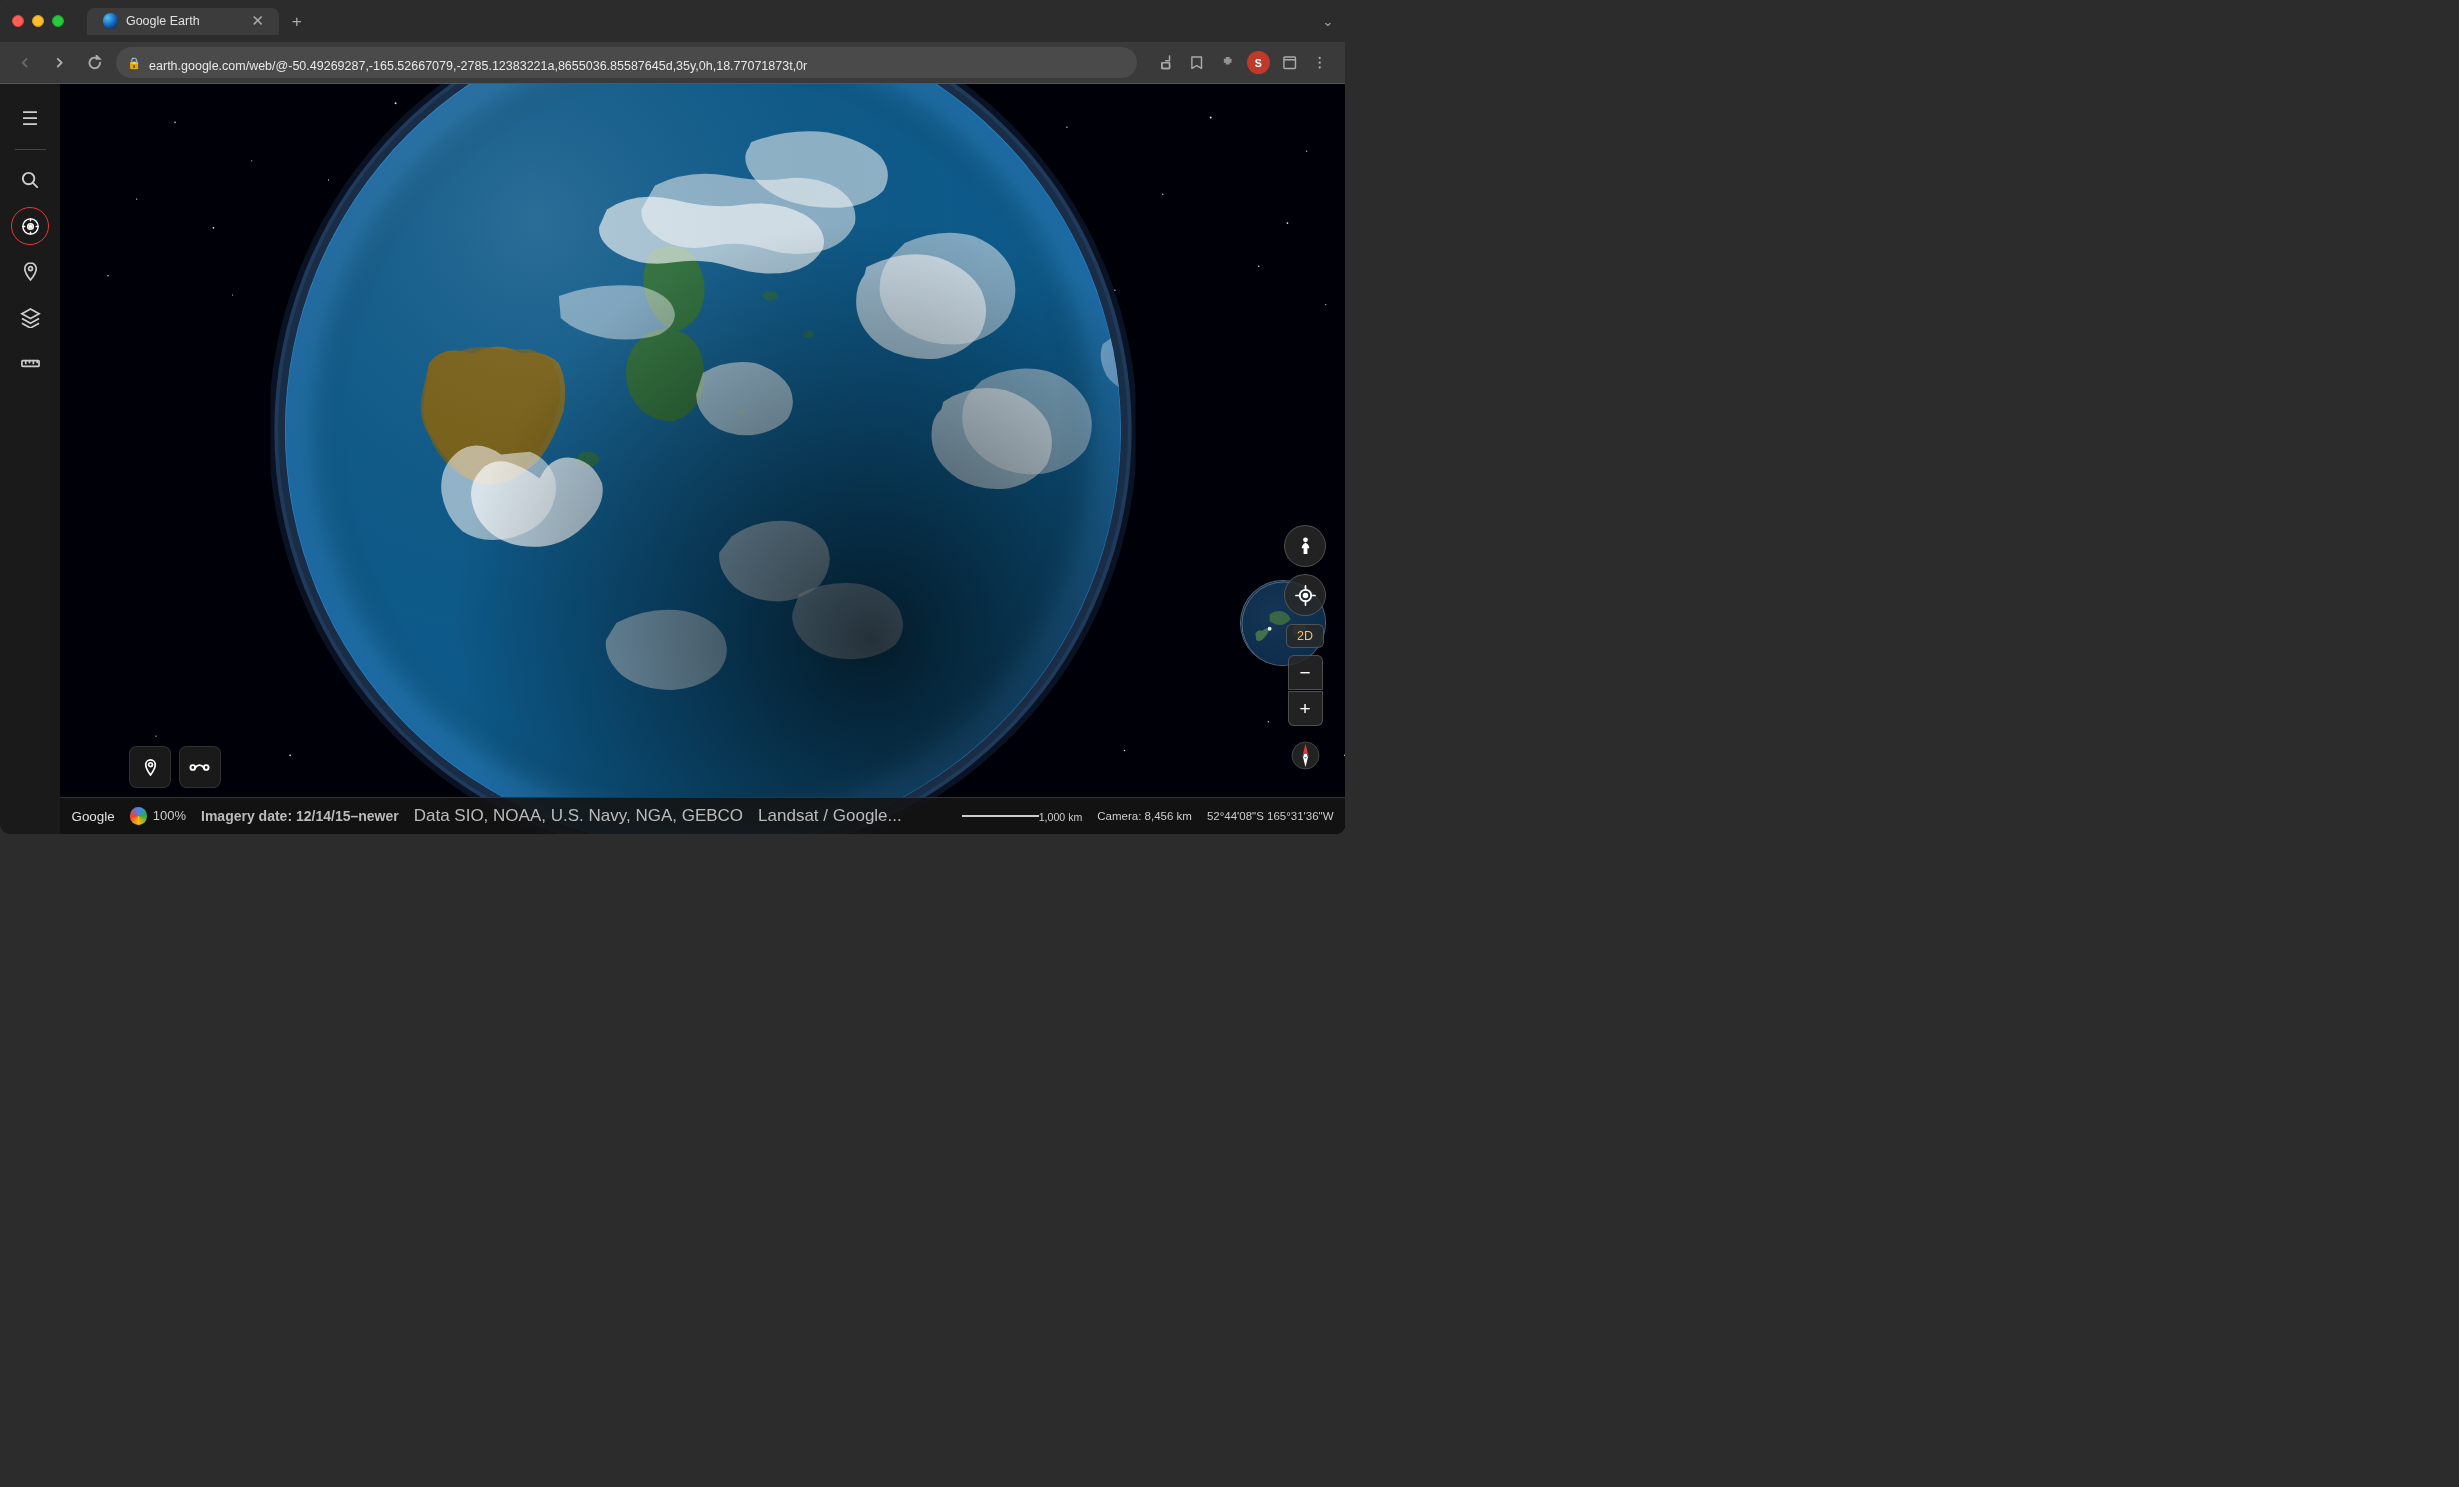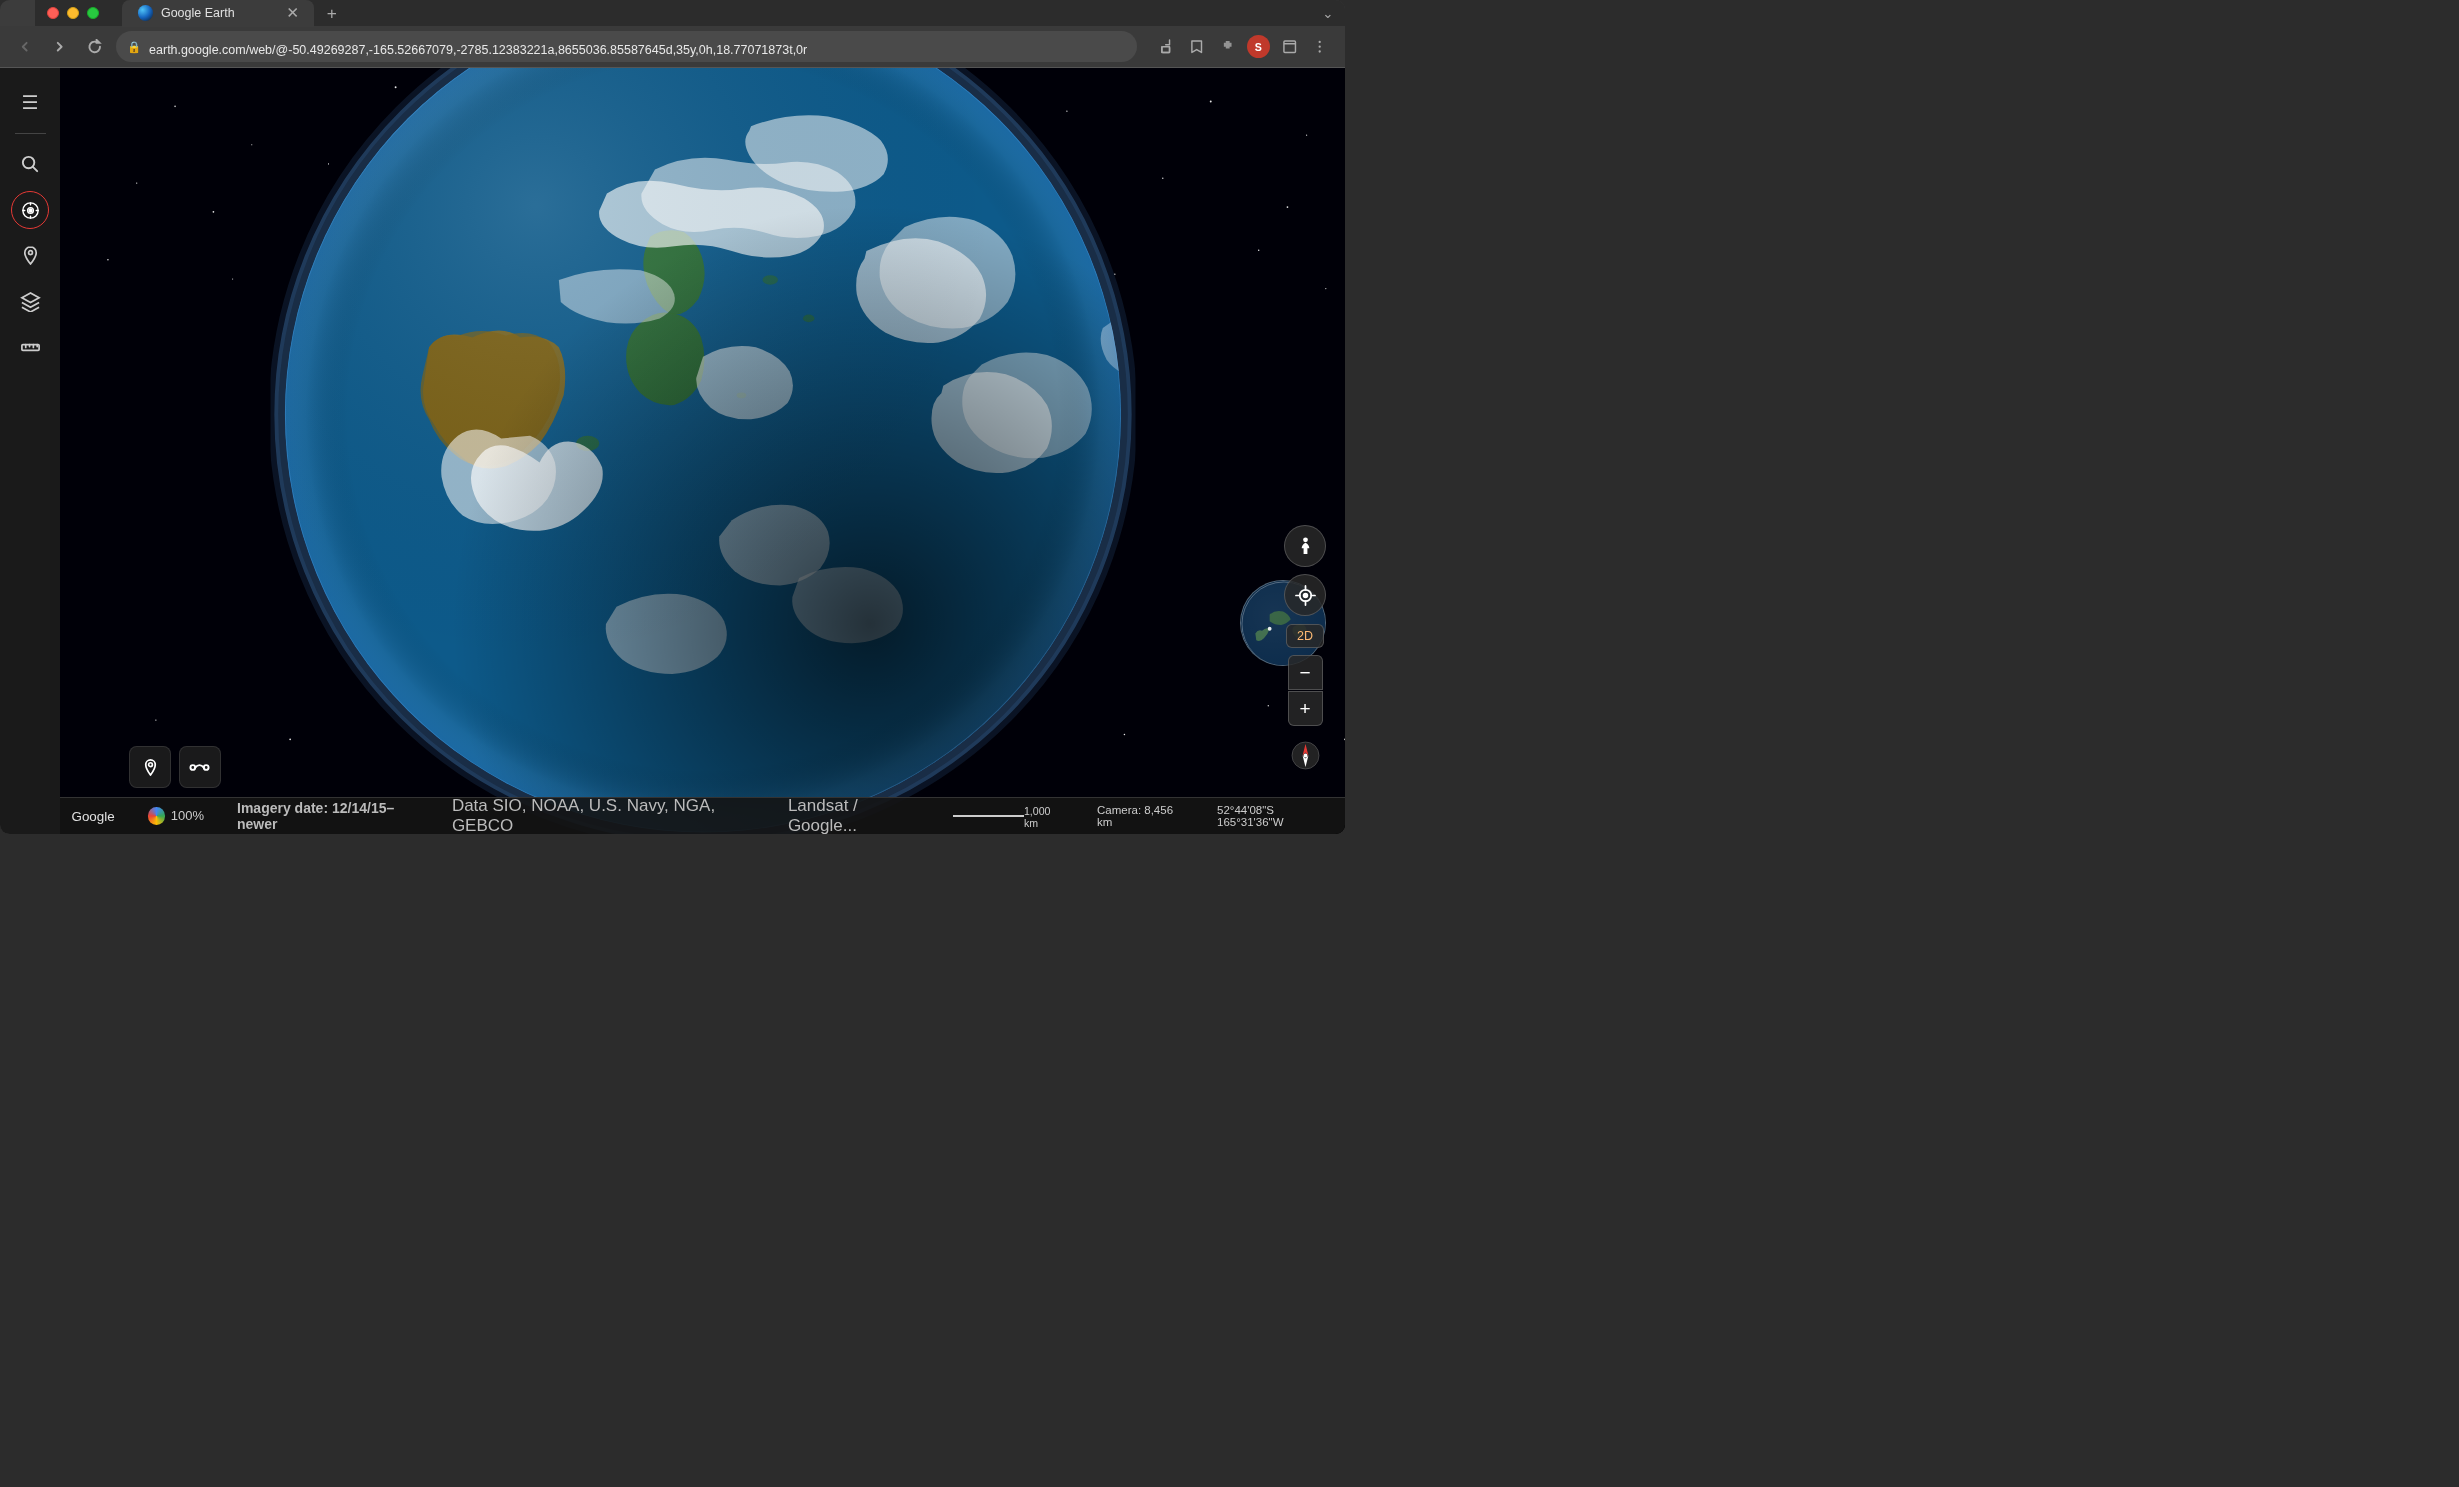--- a/index.html
+++ b/index.html
@@ -1,20 +1,20 @@
 <!DOCTYPE html>
 <html><head>
   <meta charset="utf-8">
   <style>
     * { margin: 0; padding: 0; box-sizing: border-box; }
     body { width: 1345px; height: 834px; overflow: hidden; font-family: -apple-system, BlinkMacSystemFont, 'Segoe UI', sans-serif; background: #2c2c2c; }
 
     
     .browser-window { width: 100%; height: 100%; display: flex; flex-direction: column; background: #3c3c3c; border-radius: 9.6px; overflow: hidden; }
-    .title-bar { height: 26px; background: #2c2c2c; display: flex; align-items: center; padding: 0 11.5px; gap: 7.7px; position: relative; margin-left: 35px; }
+    .title-bar { height: 42px; background: #2c2c2c; display: flex; align-items: center; padding: 0 11.5px; gap: 7.7px; position: relative; }
     .traffic-lights { display: flex; gap: 7.7px; align-items: center; }
     .tl { width: 12.5px; height: 12.5px; border-radius: 50%; }
     .tl-red { background: #ff5f57; border: 1px solid #e0443e; }
     .tl-yellow { background: #febc2e; border: 1px solid #d4a017; }
     .tl-green { background: #28c840; border: 1px solid #1aab29; }
     .tab-bar { display: flex; align-items: center; margin-left: 15.4px; flex: 1; }
     .tab { background: #3c3c3c; border-radius: 7.7px 7.7px 0 0; padding: 5.8px 15.4px; display: flex; align-items: center; gap: 7.7px; color: #e0e0e0; font-size: 12.5px; min-width: 192px; }
     .tab-favicon { width: 15.4px; height: 15.4px; border-radius: 50%; background: radial-gradient(circle at 30% 30%, #4fc3f7, #1565c0, #0a1628); flex-shrink: 0; }
     .tab-title { flex: 1; white-space: nowrap; overflow: hidden; text-overflow: ellipsis; }
     .tab-close { color: #aaa; font-size: 15.4px; cursor: pointer; line-height: 1; }
@@ -44,21 +44,21 @@
     
     .map-area { flex: 1; position: relative; background: #000; overflow: hidden; }
 
     
     .earth-container { position: absolute; inset: 0; display: flex; align-items: center; justify-content: center; background: radial-gradient(ellipse at 50% 50%, #0a0a1a 0%, #000000 100%); }
 
     
     .stars { position: absolute; inset: 0; }
 
     
-    .status-bar { position: absolute; bottom: 0; left: 0; right: 0; height: 37px; background: rgba(20,20,20,0.9); display: flex; align-items: center; padding: 0 11.5px; gap: 33px; z-index: 10; border-top: 1px solid #333; }
+    .status-bar { position: absolute; bottom: 0; left: 0; right: 0; height: 37px; background: rgba(20,20,20,0.9); display: flex; align-items: center; padding: 0 11.5px; gap: 15px; z-index: 10; border-top: 1px solid #333; }
     .status-google { color: #e0e0e0; font-size: 13.4px; font-weight: 500; }
     .status-loading { display: flex; align-items: center; gap: 5.8px; }
     .status-spinner { width: 17.3px; height: 17.3px; border-radius: 50%; background: conic-gradient(from 0deg, #4285f4, #34a853, #fbbc05, #ea4335, #4285f4); }
     .status-percent { color: #ccc; font-size: 13px; }
     .status-imagery { color: #bbb; font-size: 14px; font-weight: bold; }
     .status-attribution { color: #bbb; font-size: 17px; }
     .status-scale { display: flex; align-items: center; gap: 3.8px; margin-left: auto; }
     .scale-bar { display: flex; flex-direction: row; align-items: center; }
     .scale-line { width: 77px; height: 1.9px; background: #ccc; border-left: 1.9px solid #ccc; border-right: 1.9px solid #ccc; }
     .scale-label { color: #ccc; font-size: 10.6px; margin-top: 1.9px; }

